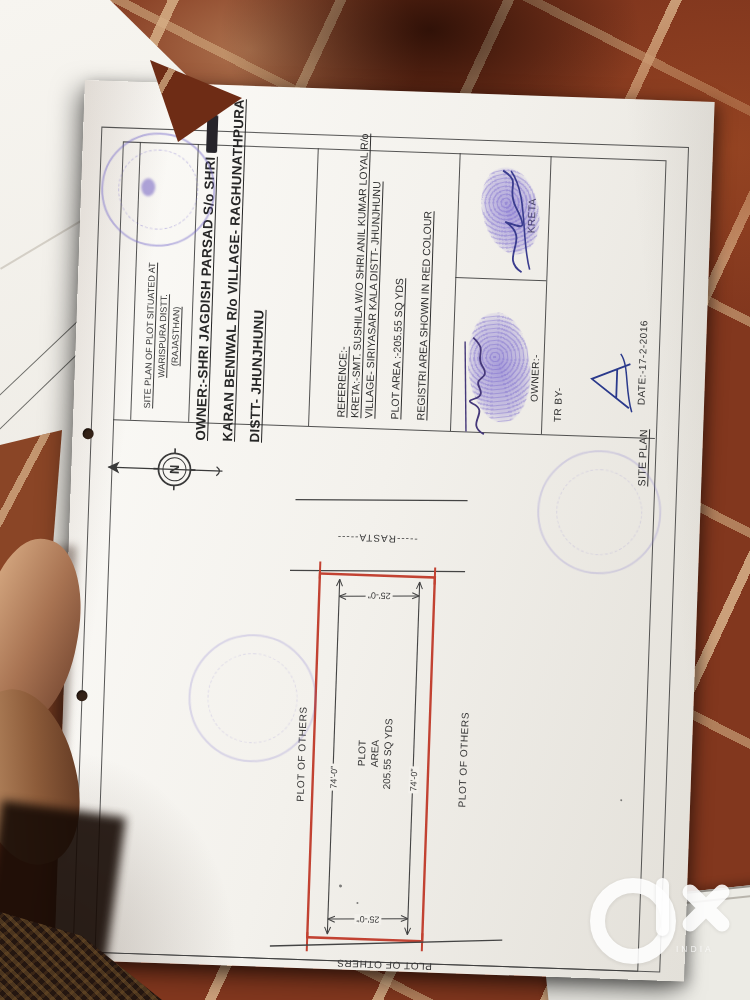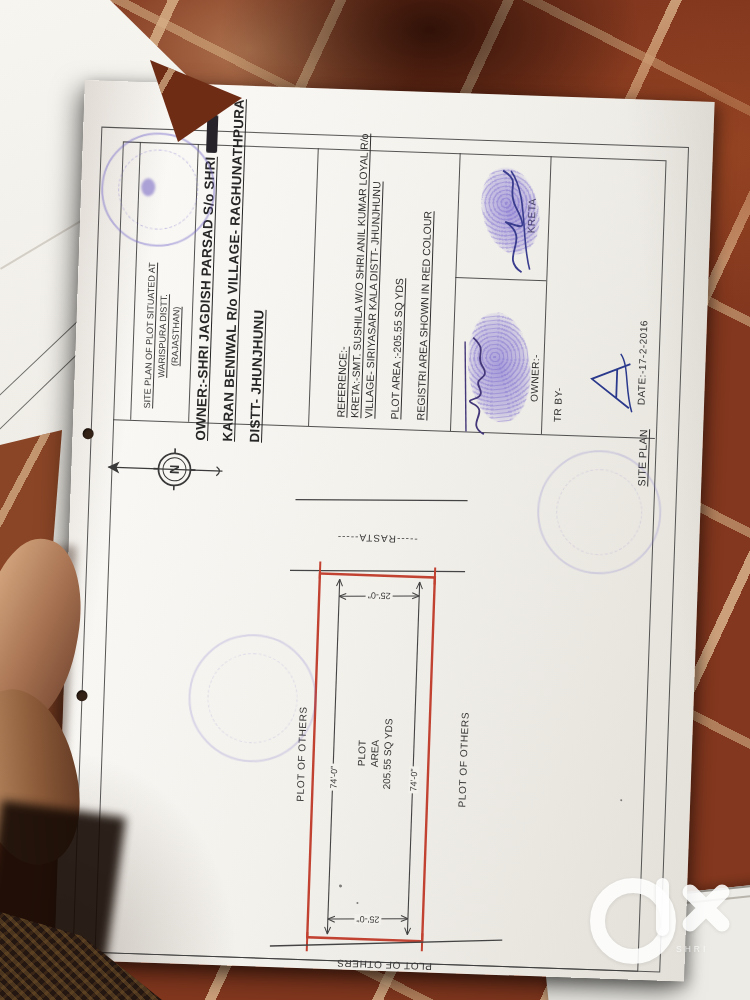--- a/index.html
+++ b/index.html
@@ -238,16 +238,16 @@
 
   <div>
     <span class="sr">OLX</span>
     <div class="wm wm-o"></div>
     <div class="wm wm-l"></div>
     <div class="wm" style="left:674px;top:876px;">
       <svg width="64" height="62" viewBox="0 0 64 62">
         <path d="M16 16 L48 48 M48 16 L16 48" stroke="rgba(255,255,255,.93)" stroke-width="15" stroke-linecap="round"></path>
       </svg>
     </div>
-    <div class="wm wm-india">SHRI</div>
+    <div class="wm wm-india">INDIA</div>
   </div>
 
 </div>
 
 </body></html>

